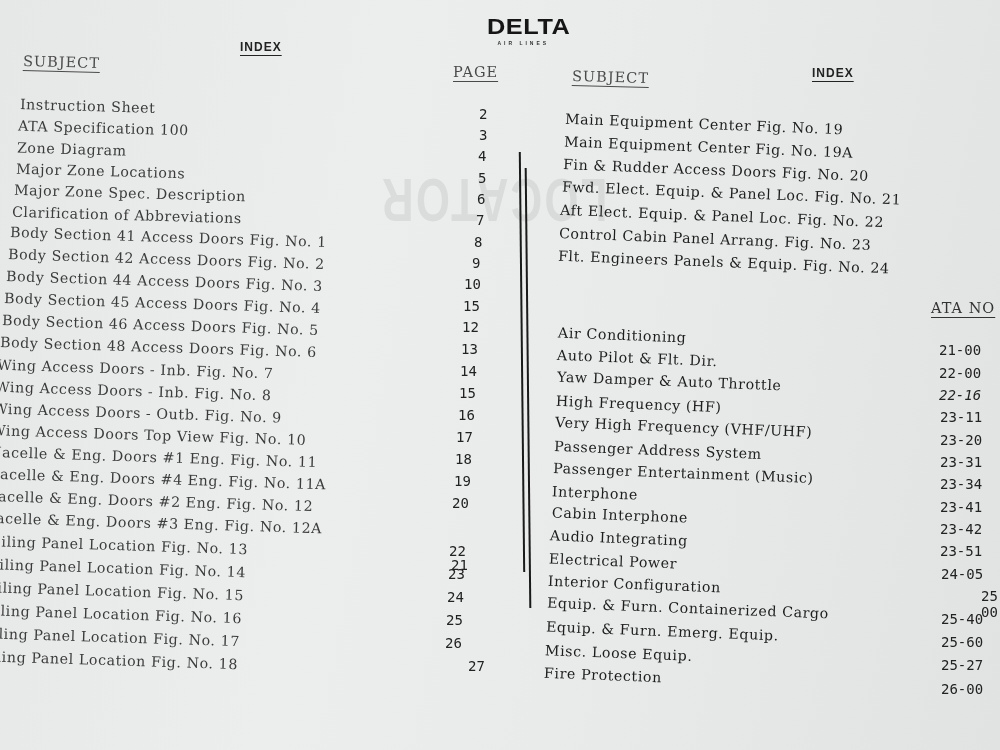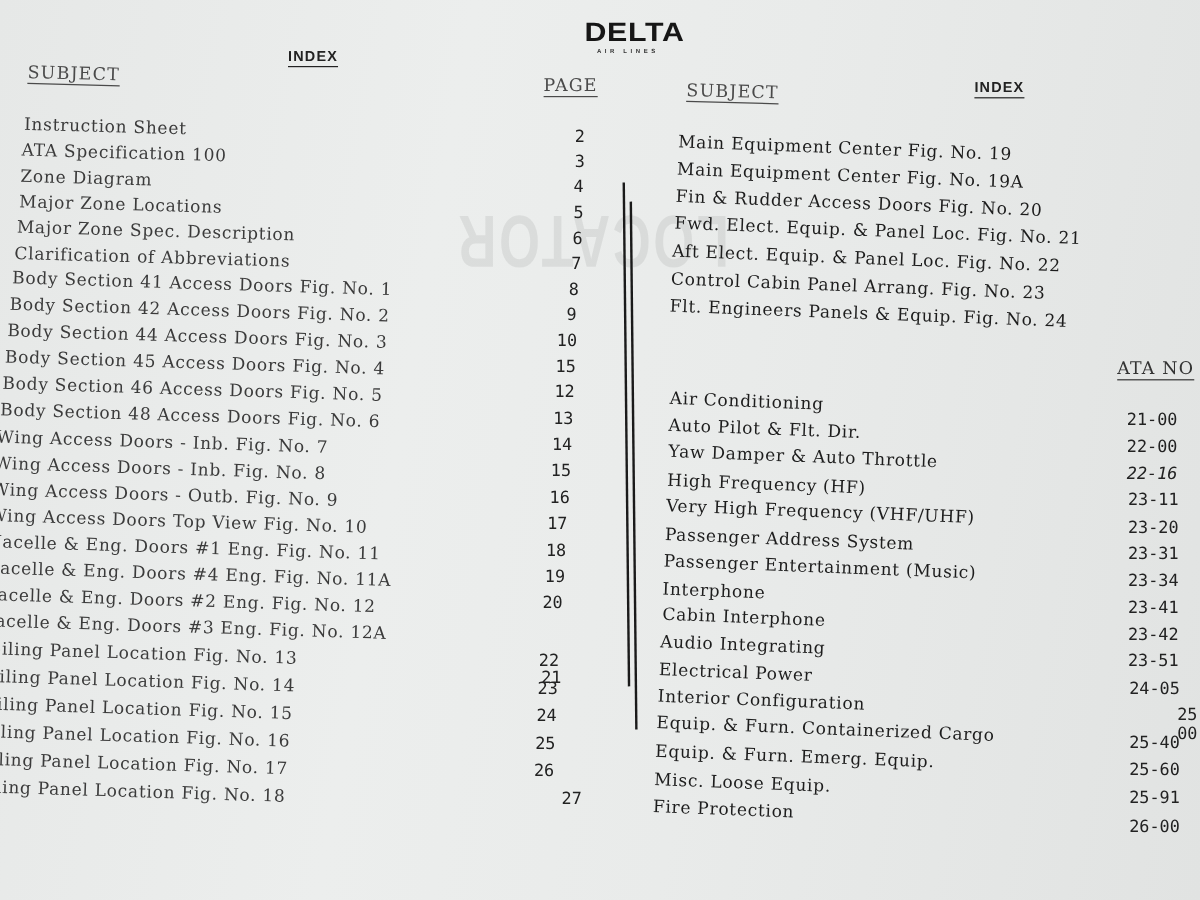--- a/index.html
+++ b/index.html
@@ -152,16 +152,16 @@
     <div class="num" style="left:940px;top:432px;">23-20</div>
     <div class="num" style="left:940px;top:454px;">23-31</div>
     <div class="num" style="left:940px;top:476px;">23-34</div>
     <div class="num" style="left:940px;top:499px;">23-41</div>
     <div class="num" style="left:940px;top:521px;">23-42</div>
     <div class="num" style="left:940px;top:543px;">23-51</div>
     <div class="num" style="left:941px;top:566px;">24-05</div>
     <div class="num" style="left:941px;top:588px;margin-left:40px;">25-00</div>
     <div class="num" style="left:941px;top:611px;">25-40</div>
     <div class="num" style="left:941px;top:634px;">25-60</div>
-    <div class="num" style="left:941px;top:657px;">25-91</div>
+    <div class="num" style="left:941px;top:657px;">25-27</div>
     <div class="num" style="left:941px;top:681px;">26-00</div>
   </div>
 </div>
 
 </body></html>

